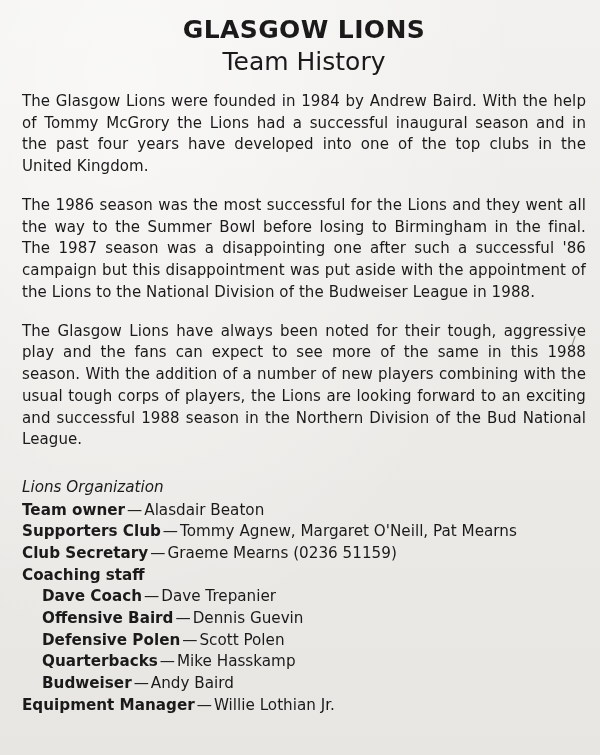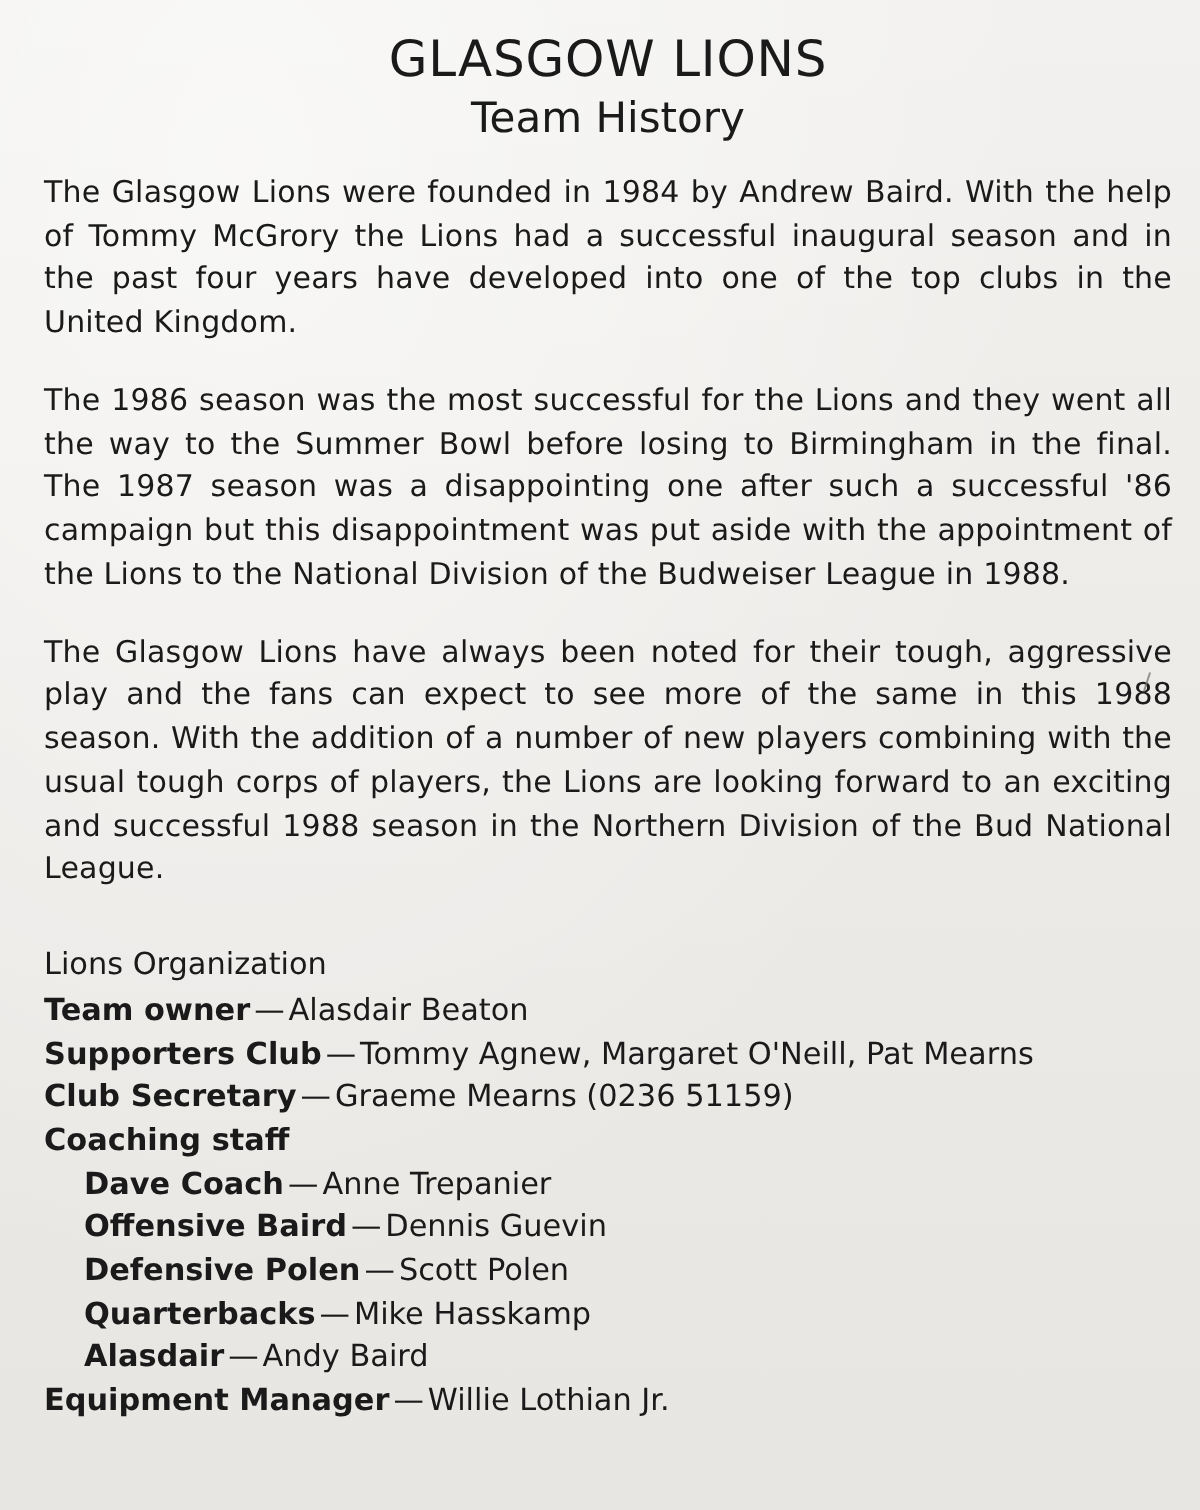--- a/index.html
+++ b/index.html
@@ -23,27 +23,27 @@
     background:
       radial-gradient(ellipse at 20% 10%, rgba(255,255,255,0.55), rgba(255,255,255,0) 60%),
       linear-gradient(180deg, #f2f1ef 0%, #eceae7 55%, #e8e6e3 100%);
   }
   .title-block {
     text-align: center;
     margin-bottom: 14px;
   }
   .doc-title {
     font-size: 25px;
-    font-weight: normal;
+    font-weight: bold;
     letter-spacing: 0.4px;
     line-height: 1.15;
     margin: 6px 0 2px 0;
   }
   .doc-subtitle {
-    font-size: 21px;
+    font-size: 25px;
     font-weight: normal;
     line-height: 1.2;
     margin: 0 0 2px 0;
   }
   .body-copy p {
     font-size: 15px;
     line-height: 1.45;
     text-align: justify;
     margin: 0 0 17px 0;
     letter-spacing: 0.1px;
@@ -51,20 +51,21 @@
   .body-copy p:last-child {
     margin-bottom: 0;
   }
   .org-block {
     margin-top: 26px;
     font-size: 15.2px;
     line-height: 1.36;
   }
   .org-heading {
     margin-bottom: 2px;
+    font-style: italic;
   }
   .org-row {
     white-space: nowrap;
     margin-bottom: 1px;
   }
   .org-row .role {
     font-weight: bold;
   }
   .org-row .dash {
     padding: 0 2px;
@@ -112,37 +113,37 @@
 
     <div class="org-row">
       <span class="role">Club Secretary</span><span class="dash">—</span><span class="value">Graeme Mearns (0236 51159)</span>
     </div>
 
     <div class="org-row">
       <span class="role">Coaching staff</span>
     </div>
 
     <div class="org-row indent-1">
-      <span class="role">Dave Coach</span><span class="dash">—</span><span class="value">Anne Trepanier</span>
+      <span class="role">Dave Coach</span><span class="dash">—</span><span class="value">Dave Trepanier</span>
     </div>
 
     <div class="org-row indent-1">
       <span class="role">Offensive Baird</span><span class="dash">—</span><span class="value">Dennis Guevin</span>
     </div>
 
     <div class="org-row indent-1">
       <span class="role">Defensive Polen</span><span class="dash">—</span><span class="value">Scott Polen</span>
     </div>
 
     <div class="org-row indent-1">
       <span class="role">Quarterbacks</span><span class="dash">—</span><span class="value">Mike Hasskamp</span>
     </div>
 
     <div class="org-row indent-1">
-      <span class="role">Alasdair</span><span class="dash">—</span><span class="value">Andy Baird</span>
+      <span class="role">Budweiser</span><span class="dash">—</span><span class="value">Andy Baird</span>
     </div>
 
     <div class="org-row">
       <span class="role">Equipment Manager</span><span class="dash">—</span><span class="value">Willie Lothian Jr.</span>
     </div>
   </div>
 
   <div class="stray-mark"></div>
 </div>
 

